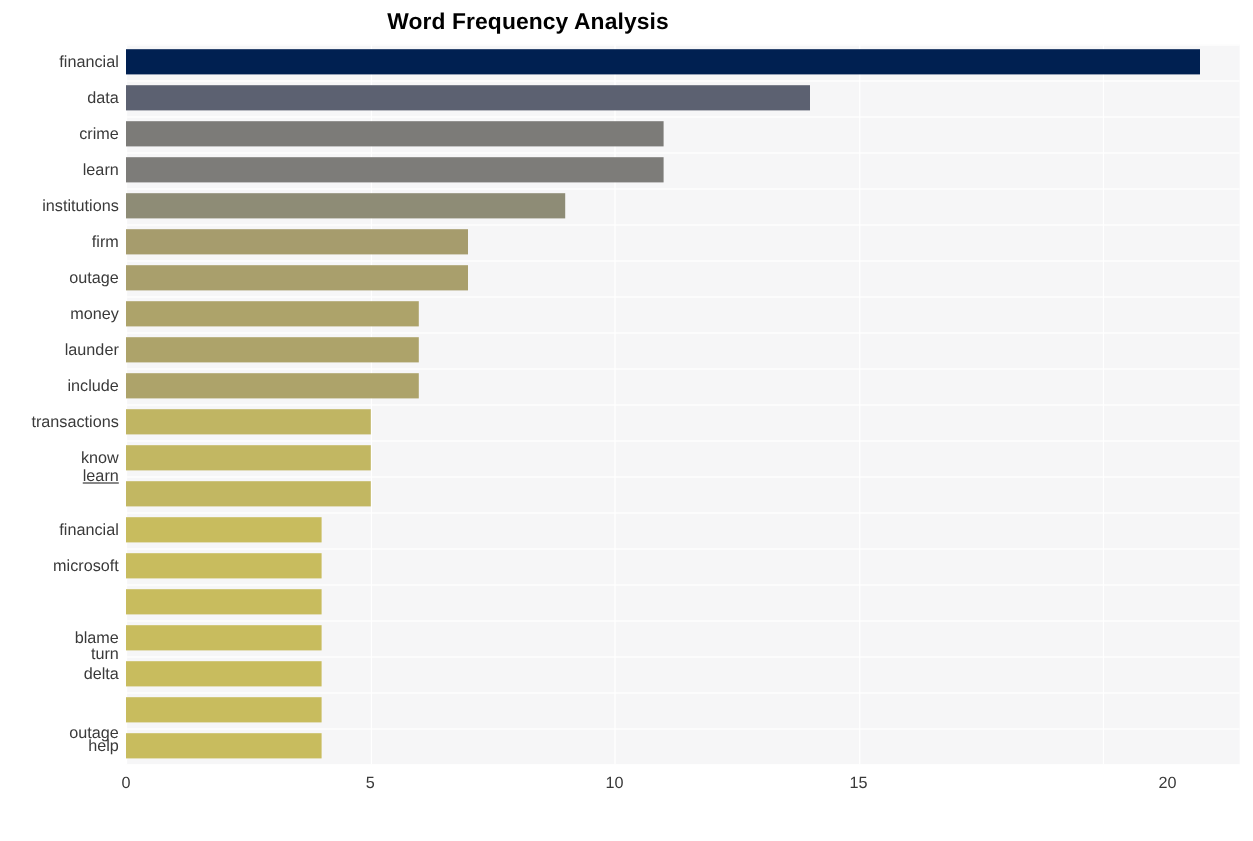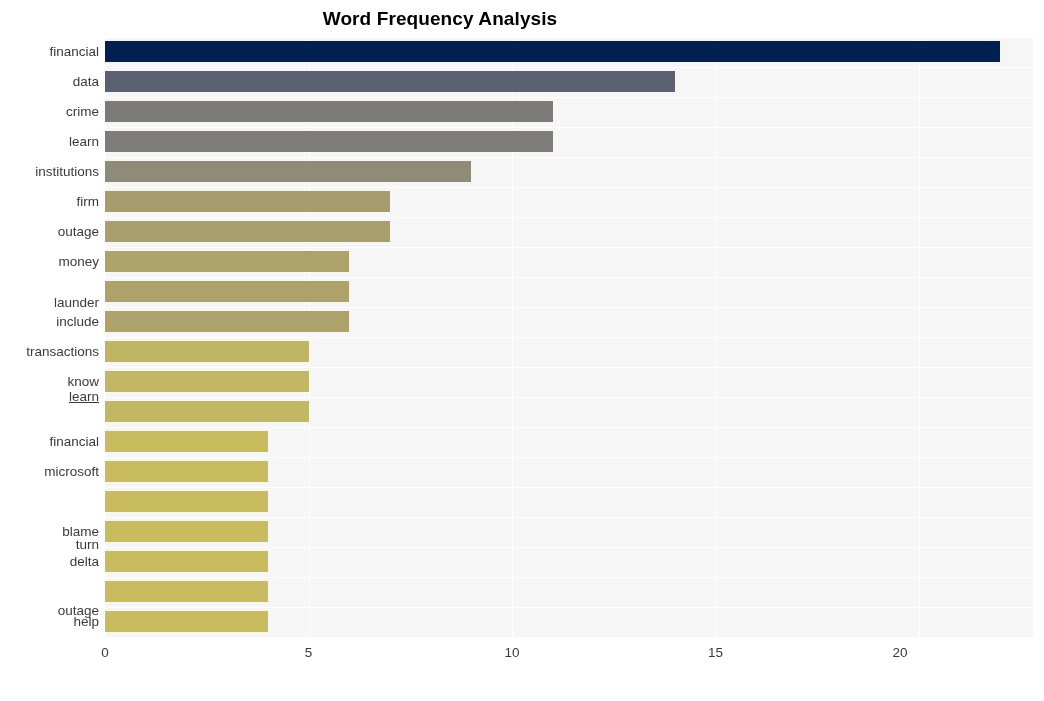--- a/index.html
+++ b/index.html
@@ -234,35 +234,35 @@
 
   <div id="y-axis">
       <div class="y-tick-label" style="top: 7px;">financial</div>
       <div class="y-tick-label" style="top: 37px;">data</div>
       <div class="y-tick-label" style="top: 67px; margin-left: 40px;">crime</div>
       <div class="y-tick-label" style="top: 97px;">learn</div>
       <div class="y-tick-label" style="top: 127px;">institutions</div>
       <div class="y-tick-label" style="top: 157px;">firm</div>
       <div class="y-tick-label" style="top: 187px;">outage</div>
       <div class="y-tick-label" style="top: 217px;">money</div>
-      <div class="y-tick-label" style="top: 247px; margin-top: 11px;">launder</div>
+      <div class="y-tick-label" style="top: 247px;">launder</div>
       <div class="y-tick-label" style="top: 277px;">include</div>
       <div class="y-tick-label" style="top: 307px;">transactions</div>
       <div class="y-tick-label" style="top: 337px;">know</div>
       <div class="y-tick-label" style="top: 352px; text-decoration: underline;">learn</div>
       <div class="y-tick-label" style="top: 397px;">financial</div>
       <div class="y-tick-label" style="top: 427px;">microsoft</div>
       <div class="y-tick-label" style="top: 457px; margin-top: 43px;">turn</div>
       <div class="y-tick-label" style="top: 487px;">blame</div>
       <div class="y-tick-label" style="top: 517px;">delta</div>
       <div class="y-tick-label" style="top: 566px;">outage</div>
       <div class="y-tick-label" style="top: 577px;">help</div>
     </div>
 
   <div id="x-axis">
   <div class="x-tick-label" style="left: 105px;">0</div>
       <div class="x-tick-label" style="left: 308.509px;">5</div>
       <div class="x-tick-label" style="left: 512.018px;">10</div>
       <div class="x-tick-label" style="left: 715.526px;">15</div>
-      <div class="x-tick-label" style="left: 900px;">20</div>
+      <div class="x-tick-label" style="left: 973px;">20</div>
     </div>
 
 </div>
 
 </body></html>

